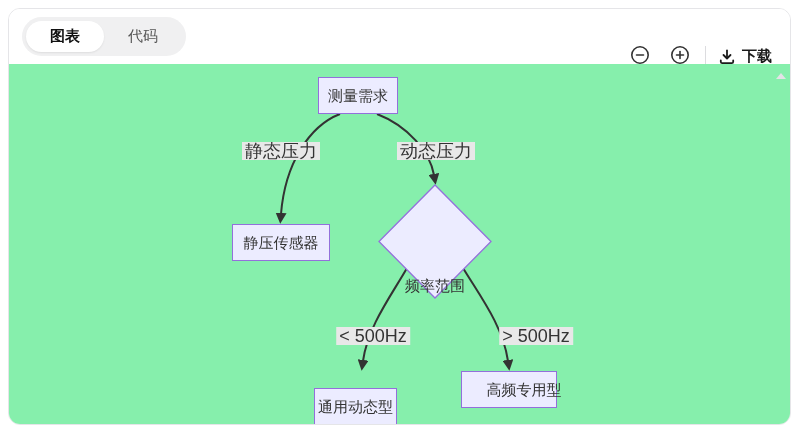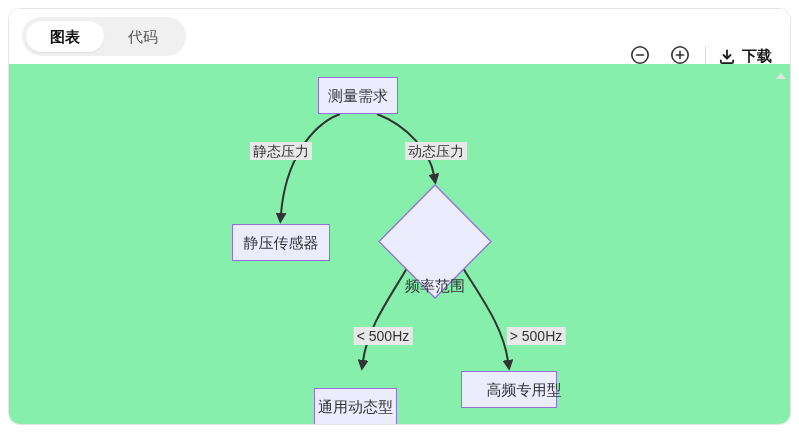--- a/index.html
+++ b/index.html
@@ -14,21 +14,21 @@
     height: 55px; flex: 0 0 55px; background: #fff;
     display: flex; align-items: center; justify-content: space-between;
     padding: 0 16px 0 13px;
   }
   .tabs {
     display: flex; align-items: center; background: #f0f0f1;
     border-radius: 999px; padding: 4px; height: 39px;
   }
   .tab {
     border: none; background: transparent; cursor: pointer;
-    font-family: Liberation Sans, sans-serif; font-size: 15px; color: #555;
+    font-family: Liberation Serif, serif; font-size: 15px; color: #555;
     padding: 6px 24px; border-radius: 999px; line-height: 19px;
   }
   .tab.active {
     background: #fff; color: #111; font-weight: bold;
     box-shadow: 0 1px 2px rgba(0,0,0,0.08);
   }
   .toolbar-right { display: flex; align-items: center; gap: 10px; margin-top: 40px; }
   .icon-btn {
     width: 30px; height: 30px; border: none; background: transparent; cursor: pointer;
     display: flex; align-items: center; justify-content: center; border-radius: 6px; padding: 0;
@@ -44,21 +44,21 @@
     position: relative; flex: 1 1 auto; background: #86efac; overflow: hidden;
   }
   .edges-svg { position: absolute; left: 0; top: 0; width: 781px; height: 361px; }
   .node {
     position: absolute; display: flex; align-items: center; justify-content: center;
     background: var(--node-fill, #ECECFF); border: 1.3px solid var(--node-border, #9370DB);
     color: #333; font-size: 15px; line-height: 1; white-space: nowrap;
   }
   .edge-label {
     position: absolute; transform: translate(-50%, -50%);
-    background: var(--label-bg, #e8e8e8); color: #333; font-size: 14px;
+    background: var(--label-bg, #e8e8e8); color: #333; font-size: 18px;
     line-height: 18px; padding: 0 3px; white-space: nowrap;
   }
   .diamond-label {
     position: absolute; transform: translate(-50%, -50%);
     color: #333; font-size: 15px; white-space: nowrap; margin-top: 44px;
   }
   .scroll-up-arrow {
     position: absolute; right: 4px; top: 9px;
     width: 0; height: 0; border-left: 5px solid transparent; border-right: 5px solid transparent;
     border-bottom: 6px solid #e3e3e6; cursor: pointer;
@@ -128,19 +128,19 @@
     <div class="diamond-label" style="left:426px; top:178px;">频率范围</div>
 
     <div class="node" style="left:305px; top:324px; width:83px; height:37px;">通用动态型</div>
 
     <div class="node" style="left:452px; top:307px; width:96px; height:37px;padding-left:30px;">高频专用型</div>
 
     <div class="edge-label" style="left:272px; top:87px;">静态压力</div>
 
     <div class="edge-label" style="left:427px; top:87px;">动态压力</div>
 
-    <div class="edge-label" style="left:374px; top:272px;">&lt; 500Hz</div>
+    <div class="edge-label" style="left:364px; top:272px;">&lt; 500Hz</div>
 
     <div class="edge-label" style="left:499px; top:272px;margin-left:28px;">&gt; 500Hz</div>
 
     <div class="scroll-up-arrow"></div>
   </div>
 </div>
 
 </body></html>

